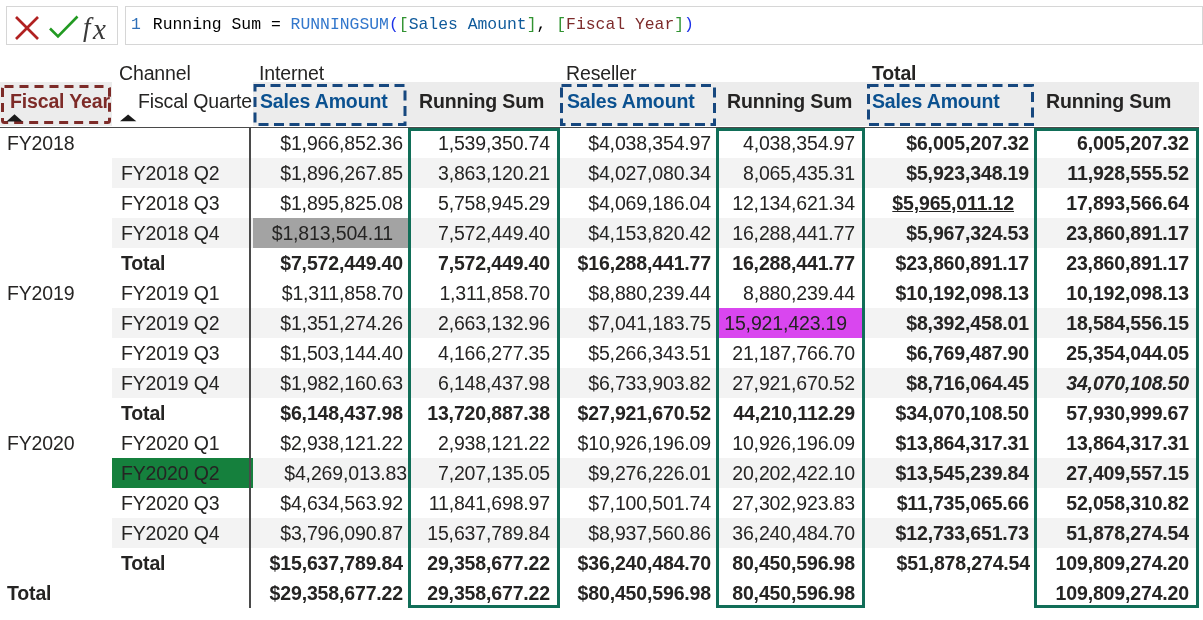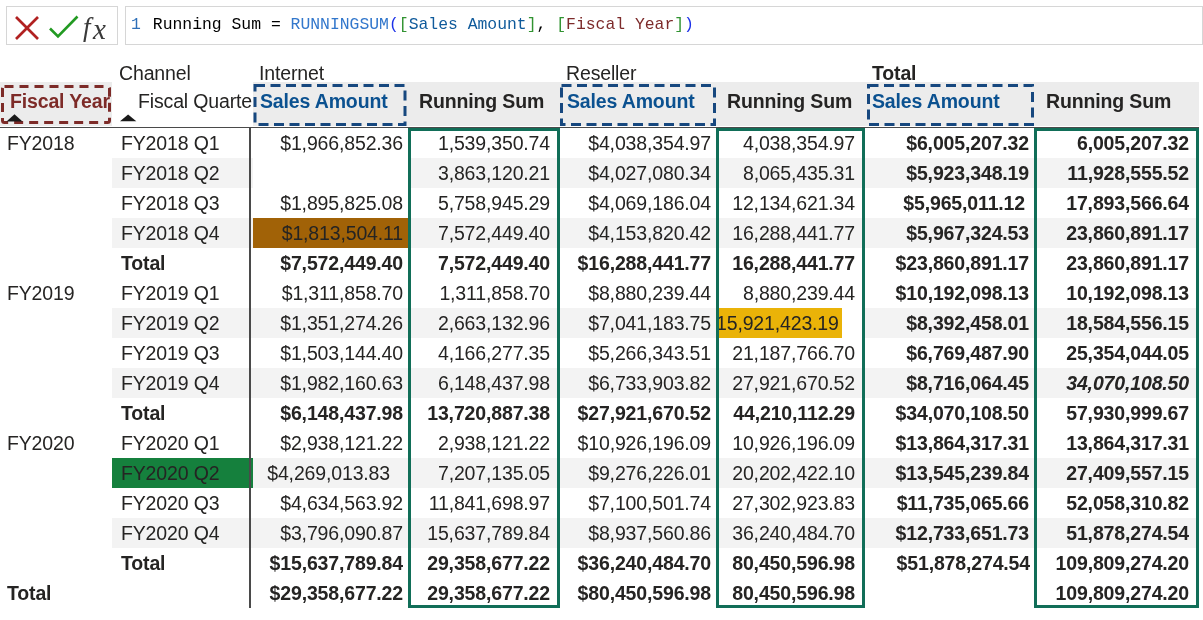--- a/index.html
+++ b/index.html
@@ -44,51 +44,51 @@
 <div class="c " style="left:253px;width:155px;padding-left:7px;height:44px;line-height:38px;background:#ececec;"><span class="satxt">Sales Amount</span></div>
 <div class="c " style="left:408px;width:152px;padding-left:11px;height:44px;line-height:38px;background:#ececec;"><span class="b">Running Sum</span></div>
 <div class="c " style="left:560px;width:156px;padding-left:7px;height:44px;line-height:38px;background:#ececec;"><span class="satxt">Sales Amount</span></div>
 <div class="c " style="left:716px;width:149px;padding-left:11px;height:44px;line-height:38px;background:#ececec;"><span class="b">Running Sum</span></div>
 <div class="c " style="left:865px;width:169px;padding-left:7px;height:44px;line-height:38px;background:#ececec;"><span class="satxt">Sales Amount</span></div>
 <div class="c " style="left:1034px;width:165px;padding-left:12px;height:44px;line-height:38px;background:#ececec;"><span class="b">Running Sum</span></div>
 </div>
 <div style="position:absolute;left:0;top:71px;width:1199px;height:1px;background:#4a4a4a;"></div>
 <div class="r fs20" style="top:72px;height:30px;line-height:30px;">
 <div class="c " style="left:0px;width:112px;padding-left:7px;">FY2018</div>
-<div class="c " style="left:112px;width:141px;padding-left:9px;">FY2018 Q1</div>
 <div class="c num" style="left:253px;width:155px;padding-right:5px;">$1,966,852.36</div>
 <div class="c num" style="left:408px;width:152px;padding-right:10px;">1,539,350.74</div>
 <div class="c num" style="left:560px;width:156px;padding-right:5px;">$4,038,354.97</div>
 <div class="c num" style="left:716px;width:149px;padding-right:10px;">4,038,354.97</div>
 <div class="c num b" style="left:865px;width:169px;padding-right:5px;">$6,005,207.32</div>
 <div class="c num b" style="left:1034px;width:165px;padding-right:10px;">6,005,207.32</div>
 </div>
 <div class="r fs20" style="top:102px;height:30px;line-height:30px;">
 <div class="c " style="left:0px;width:112px;padding-left:7px;"></div>
 <div class="c " style="left:112px;width:141px;padding-left:9px;background:#f3f3f3;">FY2018 Q2</div>
+<div class="c num" style="left:253px;width:155px;padding-right:5px;background:#f3f3f3;">$1,896,267.85</div>
 <div class="c num" style="left:408px;width:152px;padding-right:10px;background:#f3f3f3;">3,863,120.21</div>
 <div class="c num" style="left:560px;width:156px;padding-right:5px;background:#f3f3f3;">$4,027,080.34</div>
 <div class="c num" style="left:716px;width:149px;padding-right:10px;background:#f3f3f3;">8,065,435.31</div>
 <div class="c num b" style="left:865px;width:169px;padding-right:5px;background:#f3f3f3;">$5,923,348.19</div>
 <div class="c num b" style="left:1034px;width:165px;padding-right:10px;background:#f3f3f3;">11,928,555.52</div>
 </div>
 <div class="r fs20" style="top:132px;height:30px;line-height:30px;">
 <div class="c " style="left:0px;width:112px;padding-left:7px;"></div>
 <div class="c " style="left:112px;width:141px;padding-left:9px;">FY2018 Q3</div>
 <div class="c num" style="left:253px;width:155px;padding-right:5px;">$1,895,825.08</div>
 <div class="c num" style="left:408px;width:152px;padding-right:10px;">5,758,945.29</div>
 <div class="c num" style="left:560px;width:156px;padding-right:5px;">$4,069,186.04</div>
 <div class="c num" style="left:716px;width:149px;padding-right:10px;">12,134,621.34</div>
-<div class="c num b" style="left:865px;width:169px;padding-right:9px;">$5,965,011.12</div>
+<div class="c num b" style="left:865px;width:169px;padding-right:20px;text-decoration:underline;">$5,965,011.12</div>
 <div class="c num b" style="left:1034px;width:165px;padding-right:10px;">17,893,566.64</div>
 </div>
 <div class="r fs20" style="top:162px;height:30px;line-height:30px;">
 <div class="c " style="left:0px;width:112px;padding-left:7px;"></div>
 <div class="c " style="left:112px;width:141px;padding-left:9px;background:#f3f3f3;">FY2018 Q4</div>
-<div class="c num" style="left:253px;width:155px;padding-right:5px;background:#a16207;">$1,813,504.11</div>
+<div class="c num" style="left:253px;width:155px;padding-right:15px;background:#a3a3a3;">$1,813,504.11</div>
 <div class="c num" style="left:408px;width:152px;padding-right:10px;background:#f3f3f3;">7,572,449.40</div>
 <div class="c num" style="left:560px;width:156px;padding-right:5px;background:#f3f3f3;">$4,153,820.42</div>
 <div class="c num" style="left:716px;width:149px;padding-right:10px;background:#f3f3f3;">16,288,441.77</div>
 <div class="c num b" style="left:865px;width:169px;padding-right:5px;background:#f3f3f3;">$5,967,324.53</div>
 <div class="c num b" style="left:1034px;width:165px;padding-right:10px;background:#f3f3f3;">23,860,891.17</div>
 </div>
 <div class="r fs20" style="top:192px;height:30px;line-height:30px;">
 <div class="c " style="left:0px;width:112px;padding-left:7px;"></div>
 <div class="c " style="left:112px;width:141px;padding-left:9px;"><span class="b">Total</span></div>
 <div class="c num b" style="left:253px;width:155px;padding-right:5px;">$7,572,449.40</div>
@@ -107,21 +107,21 @@
 <div class="c num" style="left:716px;width:149px;padding-right:10px;">8,880,239.44</div>
 <div class="c num b" style="left:865px;width:169px;padding-right:5px;">$10,192,098.13</div>
 <div class="c num b" style="left:1034px;width:165px;padding-right:10px;">10,192,098.13</div>
 </div>
 <div class="r fs20" style="top:252px;height:30px;line-height:30px;">
 <div class="c " style="left:0px;width:112px;padding-left:7px;"></div>
 <div class="c " style="left:112px;width:141px;padding-left:9px;background:#f3f3f3;">FY2019 Q2</div>
 <div class="c num" style="left:253px;width:155px;padding-right:5px;background:#f3f3f3;">$1,351,274.26</div>
 <div class="c num" style="left:408px;width:152px;padding-right:10px;background:#f3f3f3;">2,663,132.96</div>
 <div class="c num" style="left:560px;width:156px;padding-right:5px;background:#f3f3f3;">$7,041,183.75</div>
-<div class="c num" style="left:716px;width:126px;padding-right:10px;background:#eab308;">15,921,423.19</div>
+<div class="c num" style="left:716px;width:149px;padding-right:18px;background:#d946ef;">15,921,423.19</div>
 <div class="c num b" style="left:865px;width:169px;padding-right:5px;background:#f3f3f3;">$8,392,458.01</div>
 <div class="c num b" style="left:1034px;width:165px;padding-right:10px;background:#f3f3f3;">18,584,556.15</div>
 </div>
 <div class="r fs20" style="top:282px;height:30px;line-height:30px;">
 <div class="c " style="left:0px;width:112px;padding-left:7px;"></div>
 <div class="c " style="left:112px;width:141px;padding-left:9px;">FY2019 Q3</div>
 <div class="c num" style="left:253px;width:155px;padding-right:5px;">$1,503,144.40</div>
 <div class="c num" style="left:408px;width:152px;padding-right:10px;">4,166,277.35</div>
 <div class="c num" style="left:560px;width:156px;padding-right:5px;">$5,266,343.51</div>
 <div class="c num" style="left:716px;width:149px;padding-right:10px;">21,187,766.70</div>
@@ -154,21 +154,21 @@
 <div class="c num" style="left:253px;width:155px;padding-right:5px;">$2,938,121.22</div>
 <div class="c num" style="left:408px;width:152px;padding-right:10px;">2,938,121.22</div>
 <div class="c num" style="left:560px;width:156px;padding-right:5px;">$10,926,196.09</div>
 <div class="c num" style="left:716px;width:149px;padding-right:10px;">10,926,196.09</div>
 <div class="c num b" style="left:865px;width:169px;padding-right:5px;">$13,864,317.31</div>
 <div class="c num b" style="left:1034px;width:165px;padding-right:10px;">13,864,317.31</div>
 </div>
 <div class="r fs20" style="top:402px;height:30px;line-height:30px;">
 <div class="c " style="left:0px;width:112px;padding-left:7px;"></div>
 <div class="c " style="left:112px;width:141px;padding-left:9px;background:#15803d;">FY2020 Q2</div>
-<div class="c num" style="left:253px;width:155px;padding-right:18px;background:#f3f3f3;">$4,269,013.83</div>
+<div class="c num" style="left:253px;width:155px;padding-right:1px;background:#f3f3f3;">$4,269,013.83</div>
 <div class="c num" style="left:408px;width:152px;padding-right:10px;background:#f3f3f3;">7,207,135.05</div>
 <div class="c num" style="left:560px;width:156px;padding-right:5px;background:#f3f3f3;">$9,276,226.01</div>
 <div class="c num" style="left:716px;width:149px;padding-right:10px;background:#f3f3f3;">20,202,422.10</div>
 <div class="c num b" style="left:865px;width:169px;padding-right:5px;background:#f3f3f3;">$13,545,239.84</div>
 <div class="c num b" style="left:1034px;width:165px;padding-right:10px;background:#f3f3f3;">27,409,557.15</div>
 </div>
 <div class="r fs20" style="top:432px;height:30px;line-height:30px;">
 <div class="c " style="left:0px;width:112px;padding-left:7px;"></div>
 <div class="c " style="left:112px;width:141px;padding-left:9px;">FY2020 Q3</div>
 <div class="c num" style="left:253px;width:155px;padding-right:5px;">$4,634,563.92</div>

